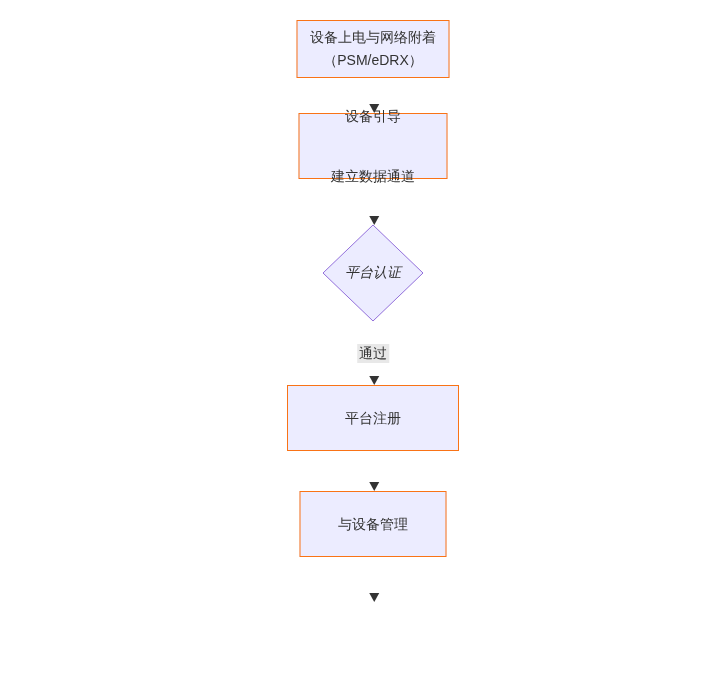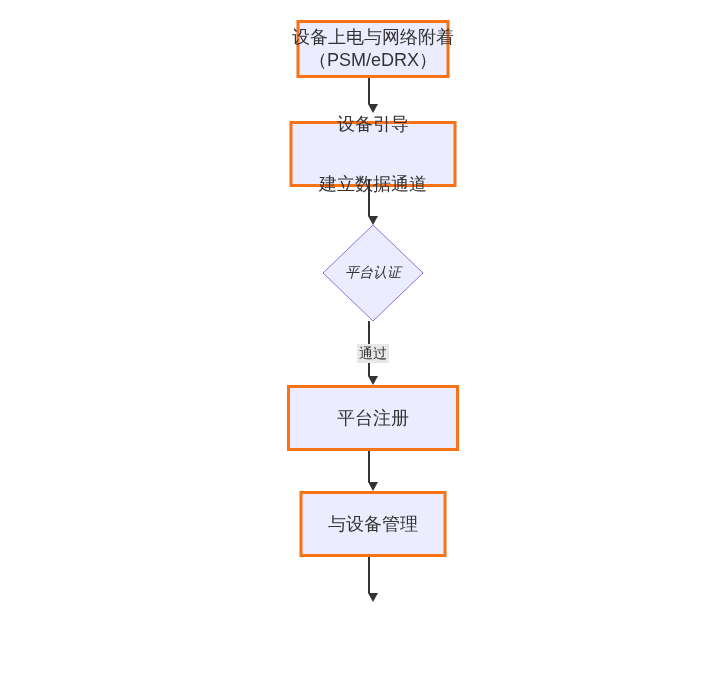--- a/index.html
+++ b/index.html
@@ -15,27 +15,27 @@
     font-family: "Liberation Sans", "DejaVu Sans", sans-serif;
     color: #333333;
     overflow: hidden;
   }
   
   .rect-node {
     position: absolute;
     left: 373px;
     transform: translateX(-50%);
     background: #ECECFF;
-    border: 3px solid #f97316;
+    border: 1px solid #f97316;
     box-sizing: border-box;
     display: flex;
     flex-direction: column;
     align-items: center;
     justify-content: center;
-    font-size: 18px;
+    font-size: 14px;
     line-height: 23px;
     text-align: center;
     white-space: nowrap;
   }
   
   .diamond-node {
     position: absolute;
     left: 373px;
     transform: translateX(-50%);
     width: 102px;
@@ -50,22 +50,22 @@
     font-size: 14px;
     white-space: nowrap;
     font-style: italic;
   }
   
   .edge {
     position: absolute;
     left: 373px;
     transform: translateX(-50%);
     display: flex;
-    flex-direction: column;
-    align-items: flex-start;
+    flex-direction: row;
+    align-items: flex-end;
   }
   .edge-line {
     width: 1.5px;
     background: #333333;
     flex: 1 1 auto;
   }
   .edge-head {
     width: 0;
     height: 0;
     border-left: 5px solid transparent;
@@ -92,21 +92,21 @@
   <div class="rect-node" style="top:20px; width:153px; height:58px;">
     <div>设备上电与网络附着</div>
     <div>（PSM/eDRX）</div>
   </div>
 
   <div class="edge" style="top:78px; height:35px;">
     <div class="edge-line"></div>
     <div class="edge-head"></div>
   </div>
 
-  <div class="rect-node" style="top:121px; width:167px; height:66px;gap:37px;">
+  <div class="rect-node" style="top:113px; width:149px; height:66px;gap:37px;">
     <div>设备引导</div>
     <div>建立数据通道</div>
   </div>
 
   <div class="edge" style="top:179px; height:46px;">
     <div class="edge-line"></div>
     <div class="edge-head"></div>
   </div>
 
   <div class="diamond-node" style="top:224px;">

